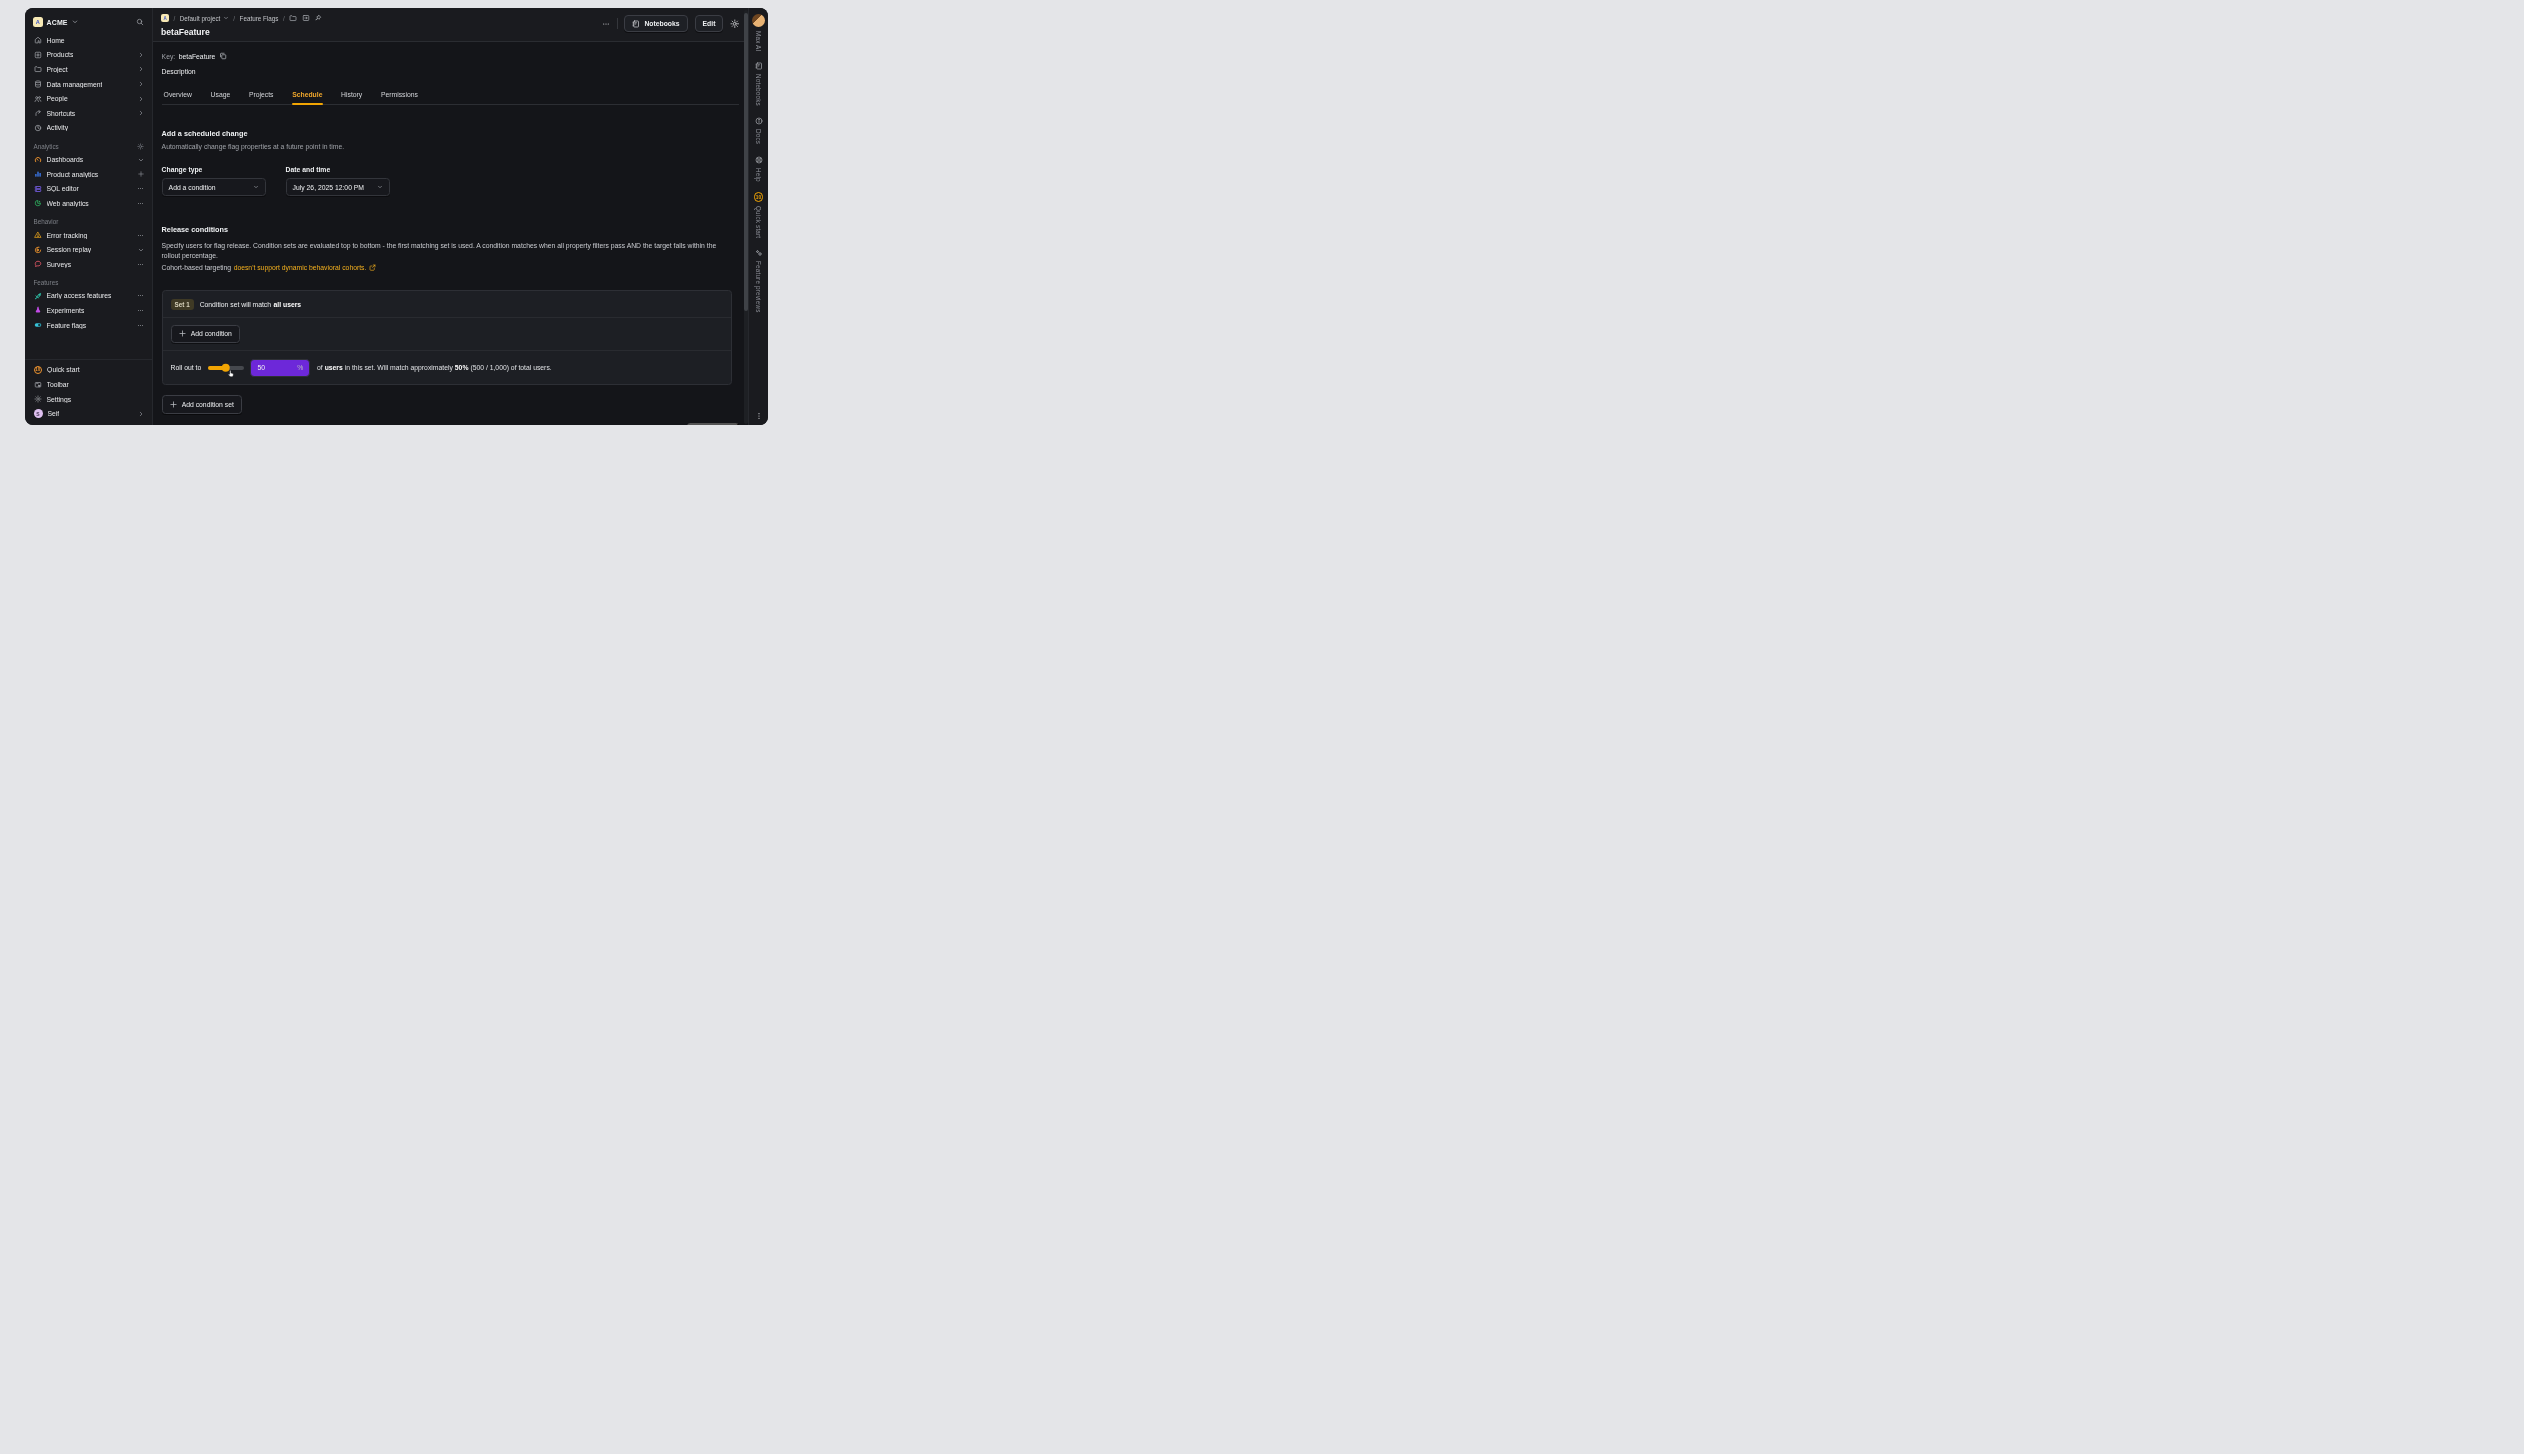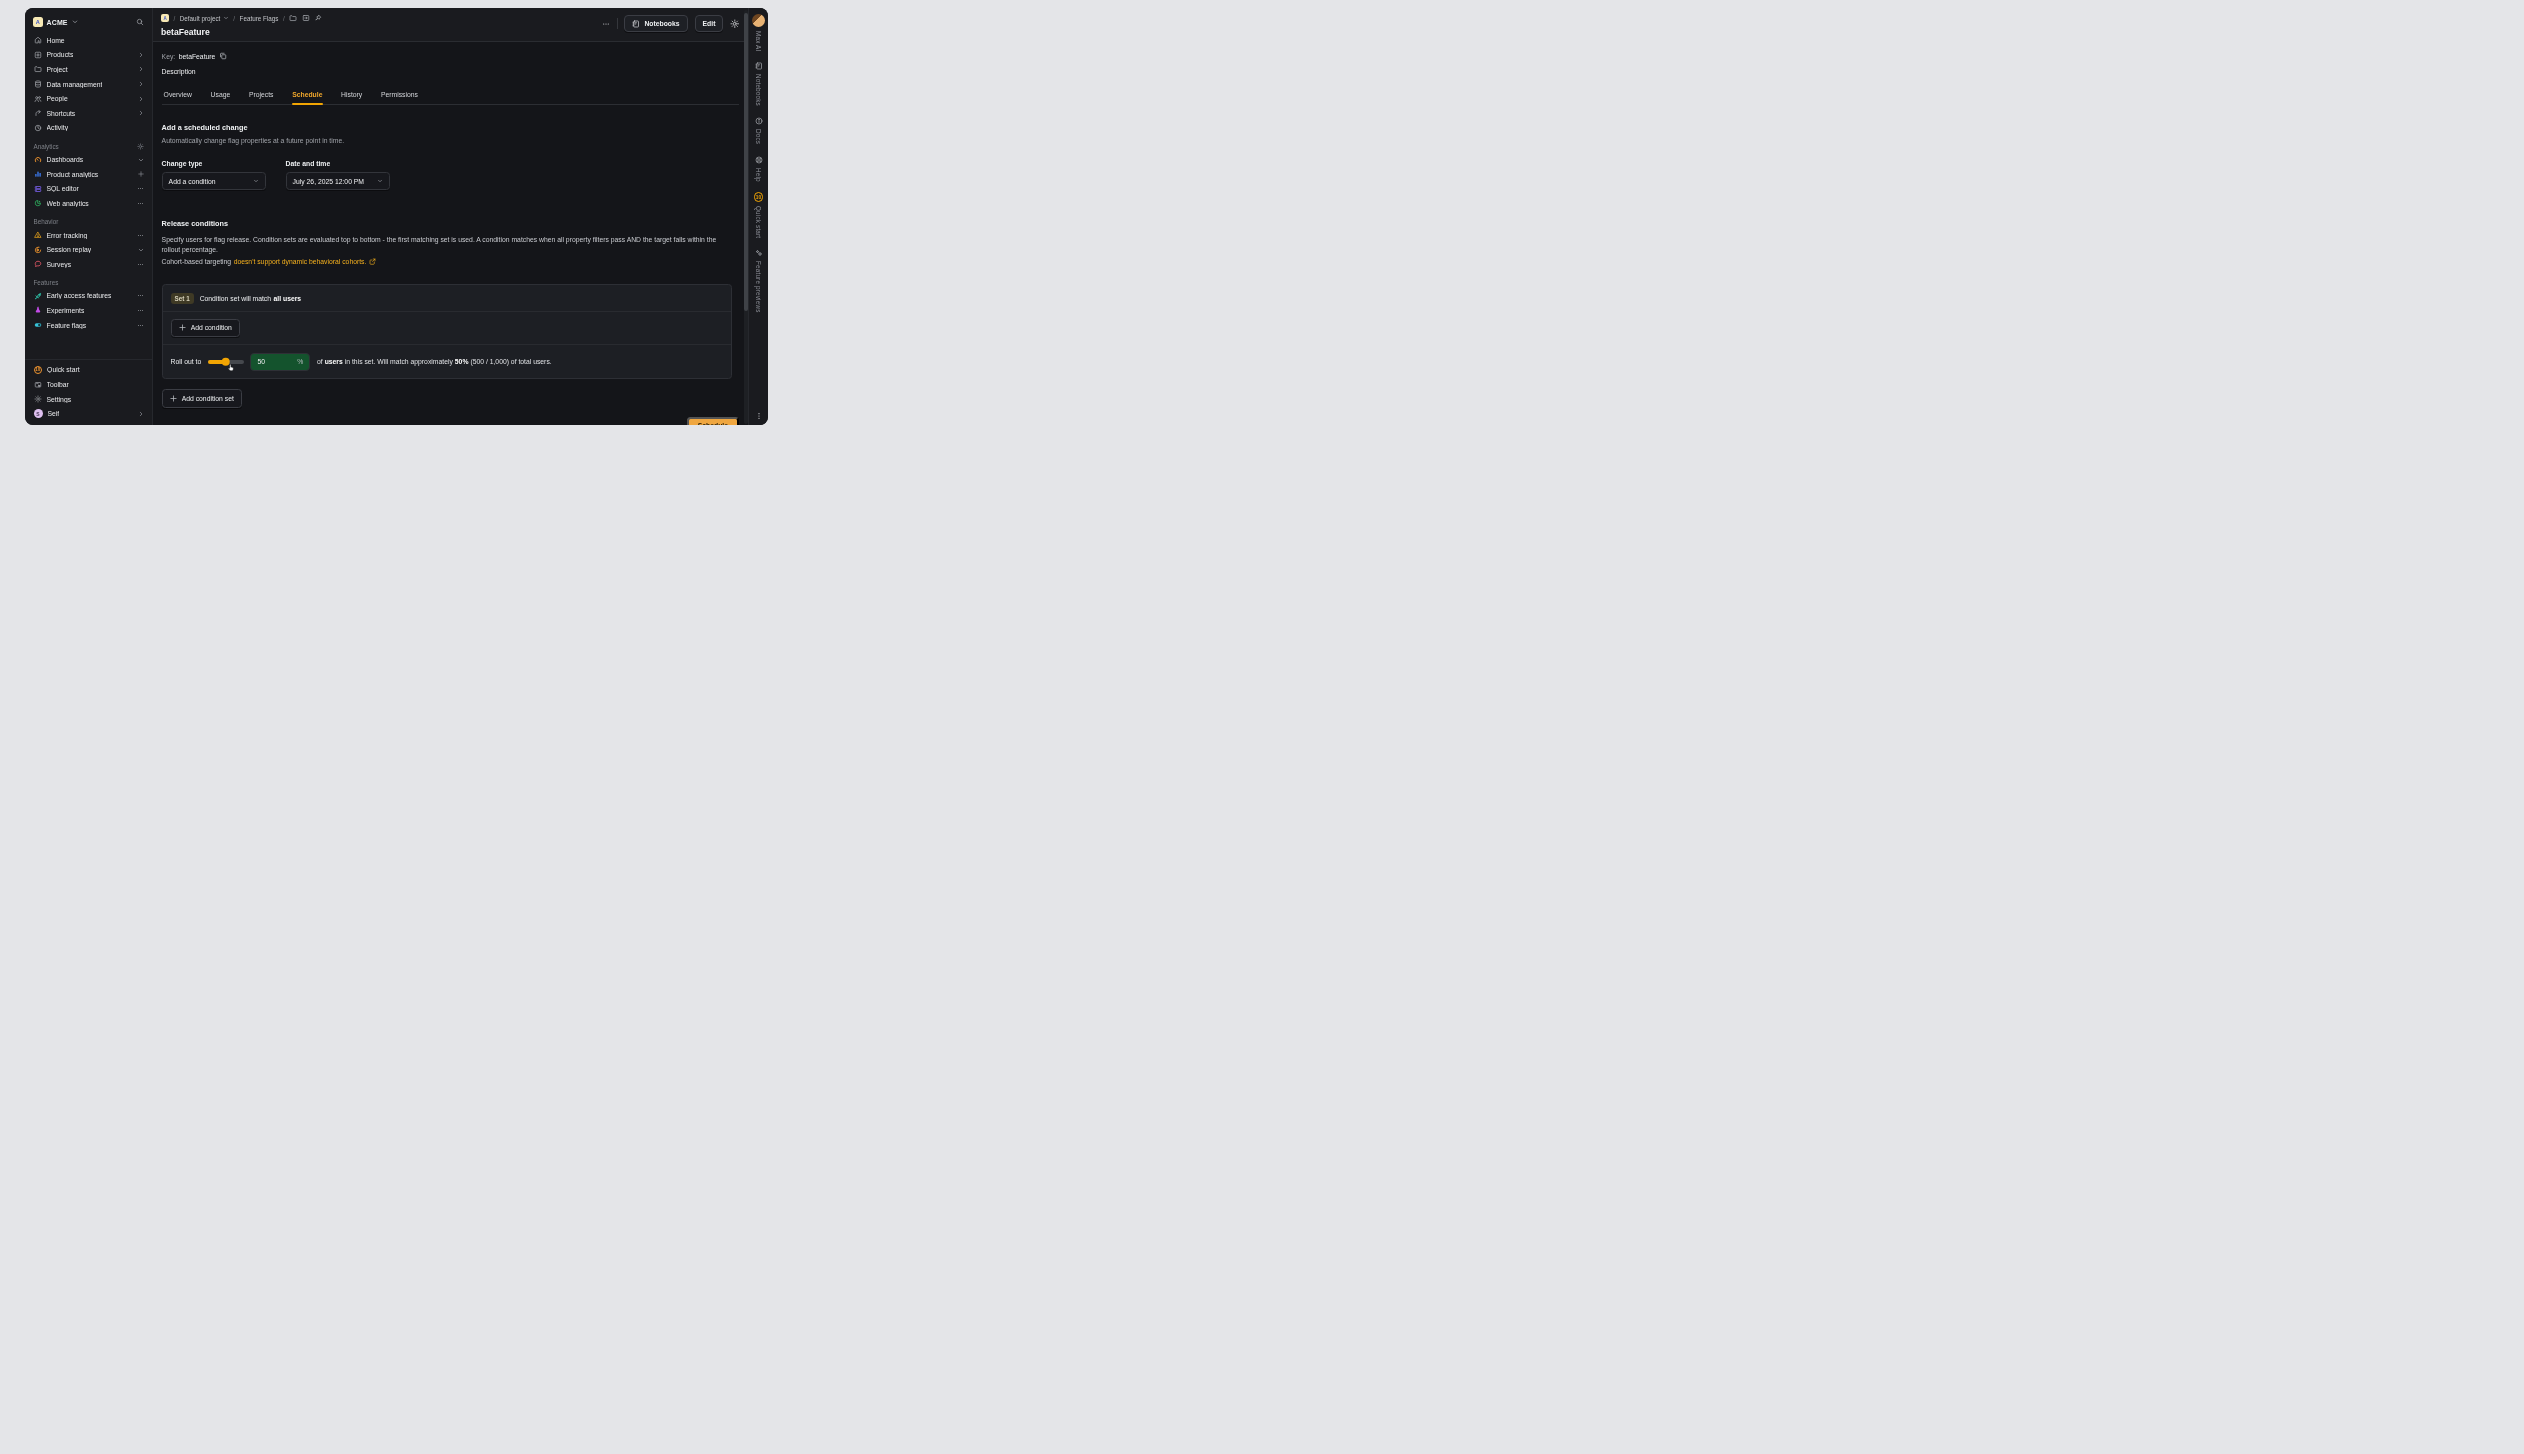--- a/index.html
+++ b/index.html
@@ -58,42 +58,42 @@
   .vdiv{width:0.5px;height:11px;background:#35373c}
   .btn{display:inline-flex;align-items:center;gap:4px;height:17px;padding:0 7px;border-radius:4px;border:0.5px solid var(--border-btn);background:#1e2025;box-shadow:0 1px 0 rgba(0,0,0,.45);font-size:6.8px;font-weight:600;color:var(--text);cursor:default}
   .content{flex:1;padding:10px 8.6px 0;position:relative;overflow:hidden}
   .key-row{display:flex;align-items:center;gap:3.5px;font-size:6.8px}
   .key-lbl{color:var(--text-dim)}
   .desc{margin-top:7.6px;font-size:6.8px;color:#f0f1f3}
   .tabs{display:flex;gap:17.7px;margin-top:13.6px;border-bottom:0.5px solid #2c2e33;padding:0 1.5px}
   .tab{font-size:6.8px;color:#d4d6da;padding:3px 0.5px 6px;position:relative;cursor:default}
   .tab.active{color:#f1a82c;font-weight:bold}
   .tab.active::after{content:"";position:absolute;left:0;right:0;bottom:-0.5px;height:1.5px;border-radius:1px;background:var(----accent,#f2a503);background:#f2a503}
-  .h1{font-size:7.3px;font-weight:bold;margin-top:18px}
+  .h1{font-size:7.3px;font-weight:bold;margin-top:24px}
   .sub{font-size:6.8px;color:var(--text-dim);margin-top:4.5px}
   .form-row{display:flex;gap:20px;margin-top:16px}
   .field-lbl{font-size:6.8px;font-weight:bold}
   .select{margin-top:5.6px;width:104px;height:17.7px;border-radius:3.5px;border:0.5px solid #33353b;background:#17181d;box-shadow:0 1px 0 rgba(0,0,0,.4);display:flex;align-items:center;padding:0 6px;font-size:6.8px;color:#f0f1f3;cursor:default}
   .select .cd{margin-left:auto;color:#8d9096}
   .para{font-size:6.8px;color:#c9cbd0;margin-top:6.6px;line-height:1.55;max-width:571px}
   .cohort-line{display:flex;align-items:baseline;gap:2.5px;font-size:6.8px;color:#c9cbd0;margin-top:1px;line-height:1.55}
   .link{color:var(--link)}
   .ext{color:var(--link);align-self:center}
   .card{margin-top:17px;background:var(--bg-card);border:0.5px solid #2d2f35;border-radius:3.5px;padding:7.6px 8px;max-width:570px}
   .set-row{display:flex;align-items:center;gap:6px;font-size:6.8px}
   .set-badge{background:#3f3a25;color:#d9d4bd;font-weight:600;font-size:6.3px;padding:2px 4px;border-radius:3px}
   .match{display:flex;align-items:baseline;gap:2.5px}
   .card hr{border:none;border-top:0.5px solid #292b30;margin:7px -8px}
   .btn-sm{display:inline-flex;align-items:center;gap:4.5px;height:18px;padding:0 7.6px;border-radius:3.5px;border:0.5px solid var(--border-btn);background:var(--bg-btn);box-shadow:0 1px 0 rgba(0,0,0,.5);font-size:6.8px;font-weight:500;color:var(--text);cursor:default}
   .rollout{display:flex;align-items:center;gap:6.6px;margin-top:8px;font-size:6.8px}
   .slider{position:relative;width:36px;height:4.5px;border-radius:2.5px;background:#45484d;flex:none}
   .slider-fill{position:absolute;left:0;top:0;bottom:0;border-radius:2.5px;background:#f2a503}
   .slider-thumb{position:absolute;top:50%;transform:translate(-50%,-50%);width:8.6px;height:8.6px;border-radius:50%;background:#f2a503;left:50%}
   .cursor-hand{position:absolute;left:50%;top:3px;width:9px;height:9px}
-  .num-box{width:60px;height:18px;border-radius:4px;border:0.5px solid #2e3036;background:#14532d;display:flex;align-items:center;padding:0 6px;gap:3px}
+  .num-box{width:60px;height:18px;border-radius:4px;border:0.5px solid #2e3036;background:#6d28d9;display:flex;align-items:center;padding:0 6px;gap:3px}
   .num-box input{flex:1;min-width:0;background:transparent;border:none;outline:none;color:#f0f1f3;font-size:6.8px;font-family:inherit}
   .num-box .unit{color:#b9bcc1}
   .sentence{display:flex;align-items:baseline;gap:2px;color:#dfe1e4;white-space:nowrap}
   .b{font-weight:bold;color:#fff}
   .acs-row{margin-top:10px}
   .sched-row{display:flex;justify-content:flex-end;max-width:577px;margin-top:8.6px}
   .btn-primary{display:inline-flex;align-items:center;height:16.7px;padding:0 8.6px;border-radius:3.5px;background:var(--accent-btn);box-shadow:0 1px 0 #b27a1e;color:#2b2008;font-size:6.8px;font-weight:600;cursor:default}
   .scrollbar{position:absolute;right:0.5px;top:1.5px;bottom:1.5px;width:3.5px;border-radius:2px;background:#1e2024}
   .scroll-thumb{position:absolute;left:0;right:0;top:3px;height:72%;border-radius:2px;background:#3f4247}
 

